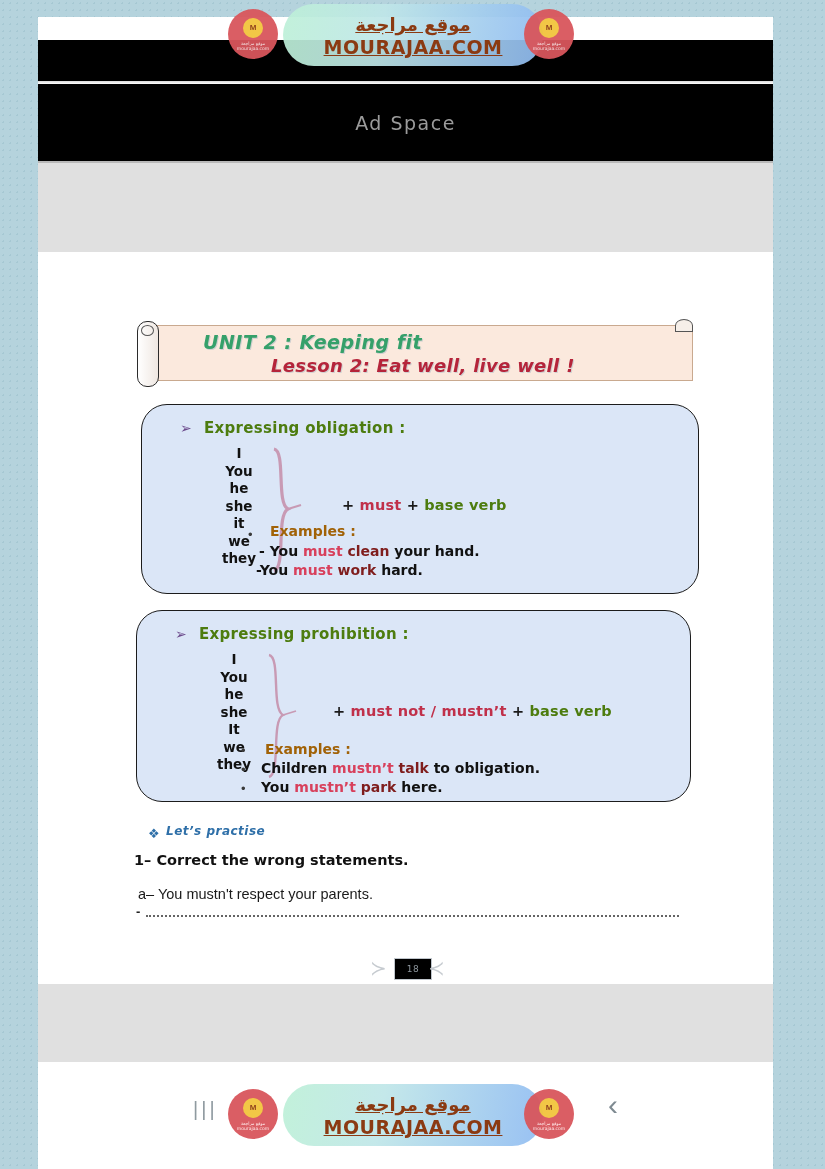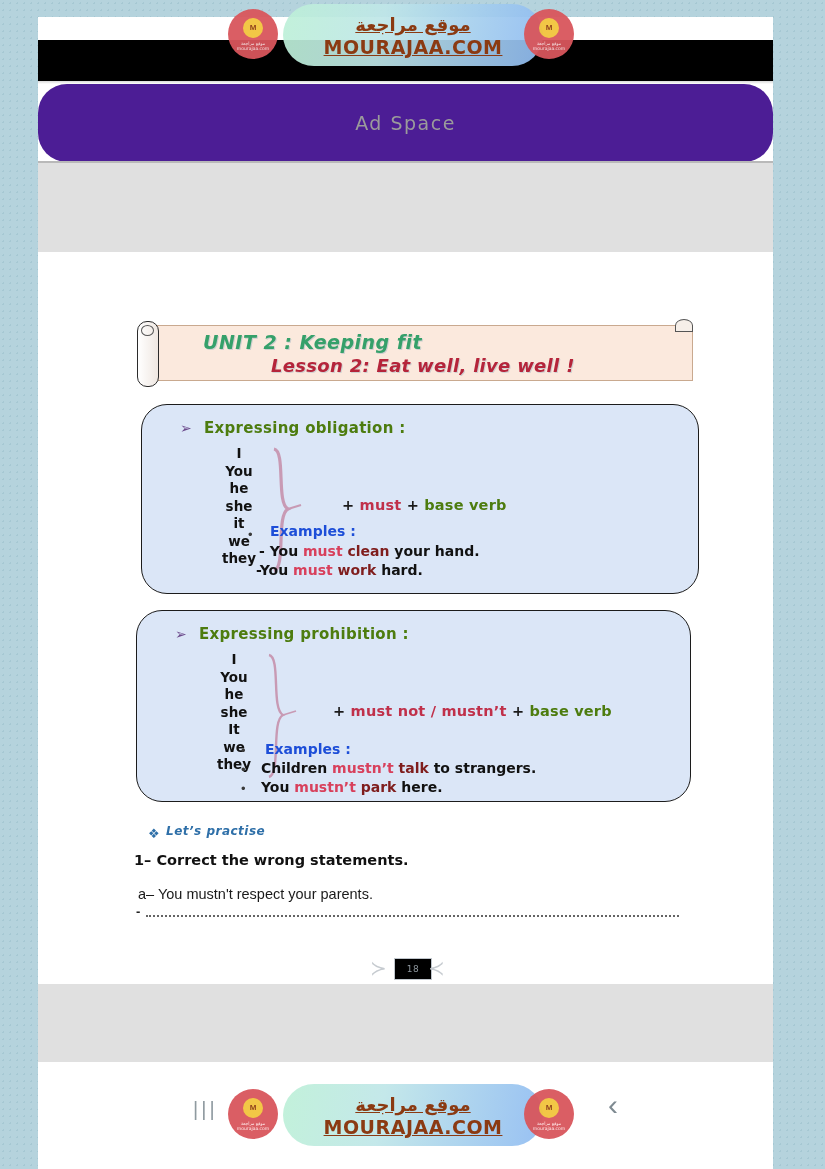--- a/index.html
+++ b/index.html
@@ -26,22 +26,21 @@
     background:#000000;
   }
   .topbar-shadow{
     position:absolute;left:0;top:64px;width:735px;height:3px;
     background:linear-gradient(#d8d8d8,#ffffff);
   }
   
   .adspace{
     position:absolute;left:0;top:67px;width:735px;height:78px;
     display:flex;align-items:center;justify-content:center;
-    background:#4c1d95;
-    border-radius:29px;
+    background:#000000;
   }
   .adspace-label{
     color:#9b9b9b;font-size:19px;letter-spacing:1.5px;
     font-family:"DejaVu Sans", sans-serif;
   }
   .thin-rule{
     position:absolute;left:0;top:144px;width:735px;height:2px;
     background:#b9b9b9;
   }
   
@@ -132,21 +131,21 @@
     position:absolute;left:200px;top:92px;
     font-weight:bold;font-size:14.5px;letter-spacing:.2px;
     font-family:"DejaVu Sans", sans-serif;
   }
   .formula .plus{color:#1a1a1a;}
   .formula .modal{color:#c0304a;}
   .formula .baseverb{color:#4d7c0f;}
 
   .examples-head{
     position:absolute;
-    font-size:14px;color:#1d4ed8;font-weight:600;
+    font-size:14px;color:#a16207;font-weight:600;
     font-family:"DejaVu Sans", sans-serif;
   }
   .bullet-dot{
     position:absolute;color:#3a3a3a;font-size:13px;
   }
   .example-line{
     position:absolute;
     font-weight:bold;font-size:14px;color:#111111;
     font-family:"DejaVu Sans", sans-serif;white-space:nowrap;
   }
@@ -352,21 +351,21 @@
         <span class="modal">must not / mustn’t</span>
         <span class="plus">+</span>
         <span class="baseverb">base verb</span>
       </div>
 
       <span class="bullet-dot" style="left:104px;top:132px;">•</span>
       <div class="examples-head" style="left:128px;top:130px;">Examples :</div>
 
       <span class="bullet-dot" style="left:104px;top:151px;">•</span>
       <div class="example-line" style="left:124px;top:149px;">
-        <span>Children </span><span class="modal">mustn’t </span><span class="verb">talk </span><span>to strangers.</span>
+        <span>Children </span><span class="modal">mustn’t </span><span class="verb">talk </span><span>to obligation.</span>
       </div>
 
       <span class="bullet-dot" style="left:104px;top:170px;">•</span>
       <div class="example-line" style="left:124px;top:168px;">
         <span> You </span><span class="modal">mustn’t </span><span class="verb">park </span><span>here.</span>
       </div>
     </div>
 
     <span class="practise-diamond">❖</span>
     <div class="practise-head">Let’s  practise</div>

